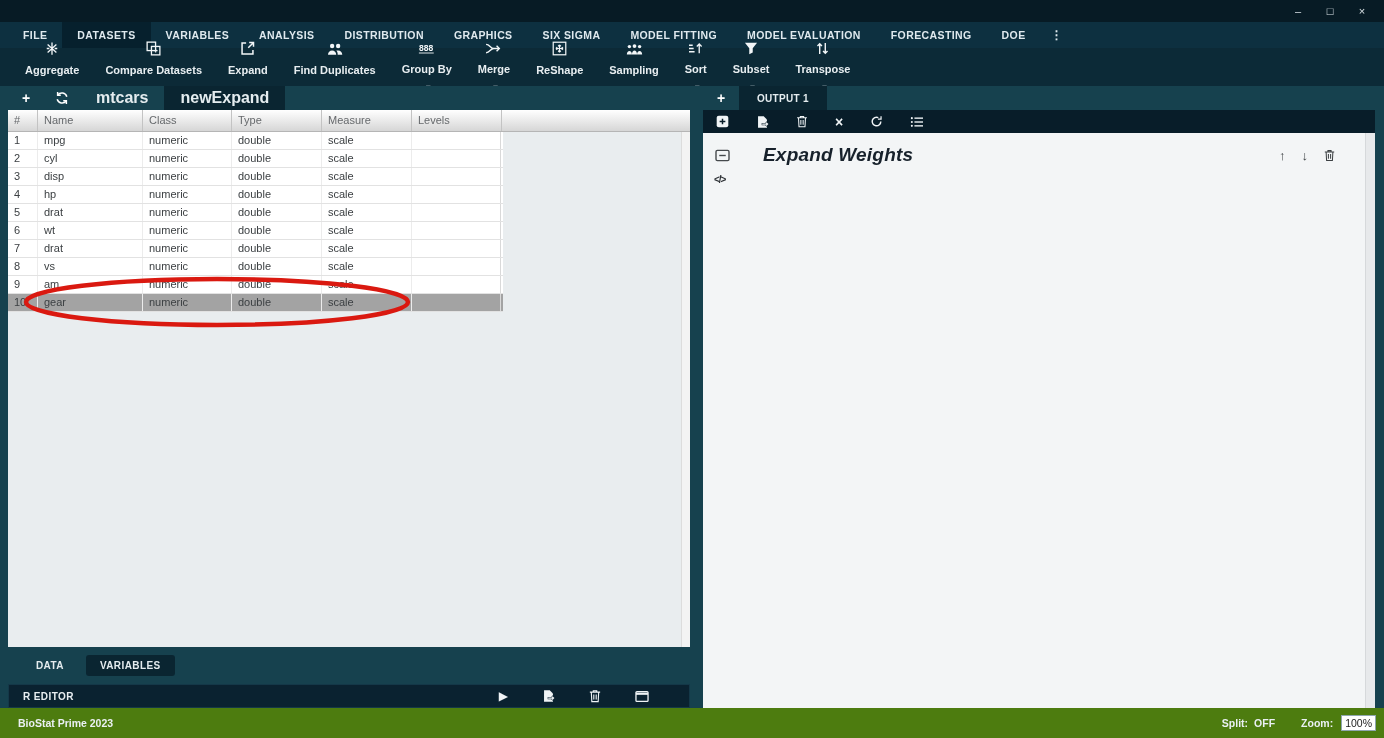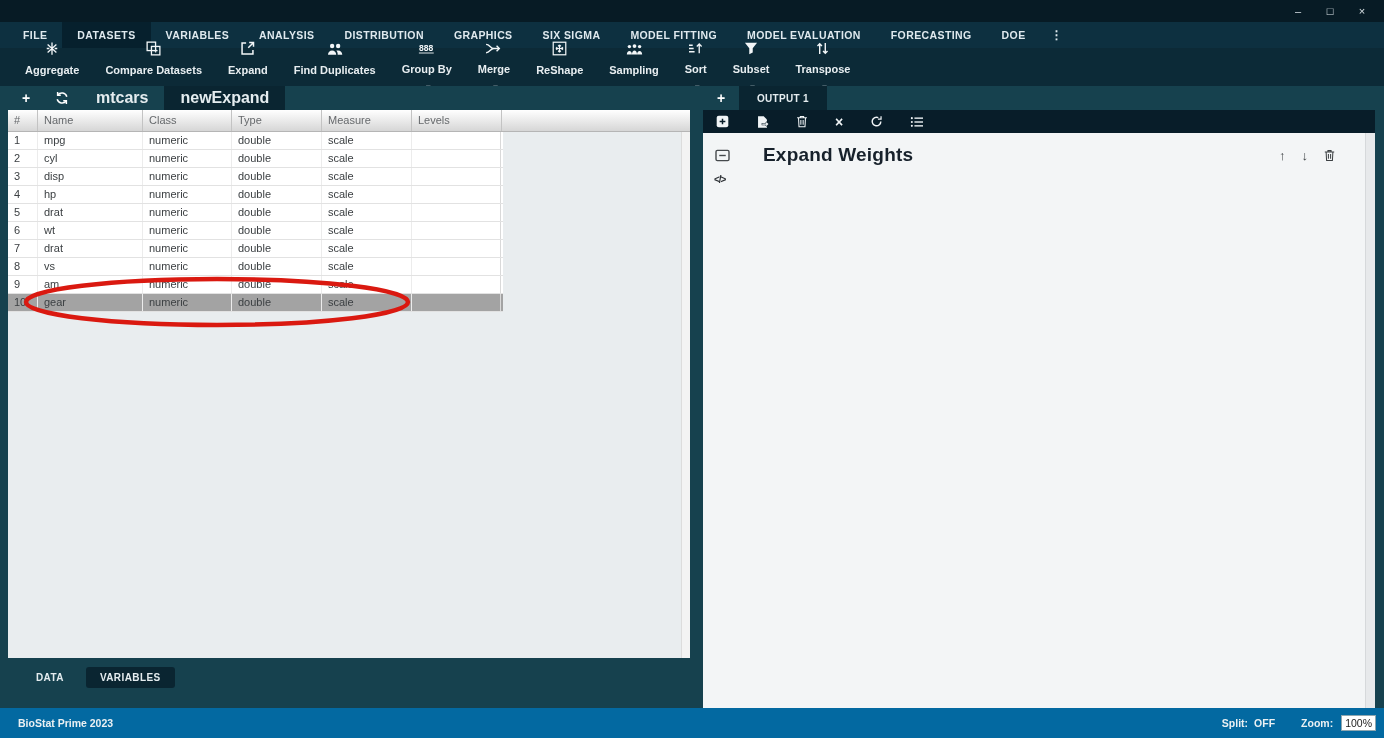--- a/index.html
+++ b/index.html
@@ -58,28 +58,28 @@
   .right-panel { position:absolute; left:703px; top:0; width:672px; height:100%; display:flex; flex-direction:column; }
   .out-tabbar { height:24px; display:flex; align-items:stretch; }
   .out-tab { padding:0 18px; display:flex; align-items:center; font-size:10px; font-weight:700; letter-spacing:.3px; color:#e4ecef; }
   .out-tab.active { background:#0a2531; }
   .out-toolbar { height:23px; background:#081d29; display:flex; align-items:center; gap:27px; padding-left:13px; color:#f0f4f6; }
   .ot-icon { display:flex; align-items:center; }
   .close-glyph { font-size:14px; font-weight:700; line-height:1; }
   .out-content { flex:1; background:#f3f5f6; position:relative; color:#3c4043; }
   .content-head { display:flex; align-items:center; padding:11px 0 0 12px; }
   .collapse-icon { color:#45494c; display:flex; }
-  .out-title { margin-left:33px; font-size:19px; font-weight:700; color:#17212b; letter-spacing:.2px; }
+  .out-title { margin-left:33px; font-size:19px; font-weight:700; color:#17212b; letter-spacing:.2px;font-style:italic; }
   .head-icons { margin-left:auto; display:flex; align-items:center; gap:16px; margin-right:40px; color:#3c4043; }
   .arrow-glyph { font-size:13px; line-height:1; }
   .code-icon { position:absolute; left:11px; top:41px; font-size:10px; font-weight:700; color:#2f3337; letter-spacing:-1px; }
   .out-scroll { position:absolute; right:0; top:0; bottom:0; width:10px; background:#e7e9eb; border-left:1px solid #d6d9db; }
 
   
-  .statusbar { position:absolute; left:0; right:0; bottom:0; height:30px; background:#0369a1; display:flex; align-items:center; padding:0 8px 0 18px; font-size:11px; }
+  .statusbar { position:absolute; left:0; right:0; bottom:0; height:30px; background:#4d7c0f; display:flex; align-items:center; padding:0 8px 0 18px; font-size:11px; }
   .app-name { font-size:10.5px; font-weight:700; color:#eaf0f3; }
   .status-right { margin-left:auto; display:flex; align-items:center; gap:6px; color:#eaf0f3; font-weight:700; font-size:10.5px; }
   .zoom-box { background:#ffffff; color:#1c1c1c; border:1px solid #8fa6af; padding:1px 3px; font-weight:400; font-size:10.5px; margin-left:2px; }
   .gap14 { width:14px; }
 </style>
 </head>
 <body>
 
 <div class="titlebar">
   <span class="win-btn">–</span>
@@ -366,20 +366,44 @@
       </svg>
     </div>
 
     <div class="bottom-tabbar">
       <div style="display:flex; align-items:center; gap:8px;">
           <div class="view-tab"><span>DATA</span></div>
           <div class="view-tab active"><span>VARIABLES</span></div>
         </div>
     </div>
 
+    <div class="r-editor">
+      <span class="r-editor-title">R EDITOR</span>
+      <div class="r-icons">
+        <span class="play-glyph">▶</span>
+        <span style="display:flex;">
+            <svg viewBox="0 0 16 16" width="13" height="14">
+              <path d="M2.5 1h7l4 4v10h-11z" fill="currentColor"></path>
+              <path d="M7 10.6h7.6M12.3 8.2l2.4 2.4-2.4 2.4" stroke="#0a2230" stroke-width="2.8" fill="none"></path>
+              <path d="M7.6 10.6h6.6M12.5 8.7l1.9 1.9-1.9 1.9" stroke="currentColor" stroke-width="1.3" fill="none"></path>
+            </svg>
+          </span>
+        <span style="display:flex;">
+            <svg viewBox="0 0 14 16" width="12" height="14" fill="none" stroke="currentColor" stroke-width="1.3">
+              <path d="M1 3.5h12M5 3.5V1.8h4v1.7M2.7 3.5l.6 11h7.4l.6-11M5.6 6.2v5.8M8.4 6.2v5.8"></path>
+            </svg>
+          </span>
+        <span style="display:flex;">
+            <svg viewBox="0 0 15 14" width="14" height="13">
+              <rect x="1" y="1.8" width="13" height="10.5" rx="1" fill="none" stroke="currentColor" stroke-width="1.4"></rect>
+              <path d="M1 4h13" stroke="currentColor" stroke-width="2.4"></path>
+            </svg>
+          </span>
+      </div>
+    </div>
   </div>
 
   <div class="right-panel">
     <div class="out-tabbar">
       <div class="icon-btn">
           <span class="plus-glyph">+</span>
         </div>
       <div style="display:flex; align-items:stretch;">
           <div class="out-tab active">
             <span>OUTPUT 1</span>

